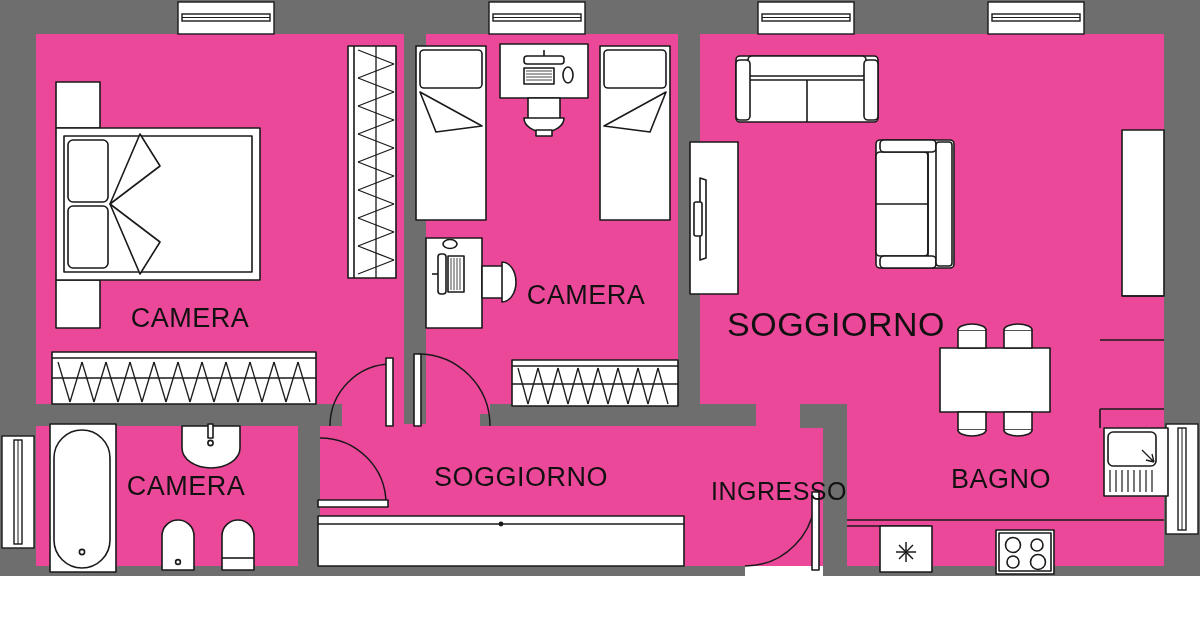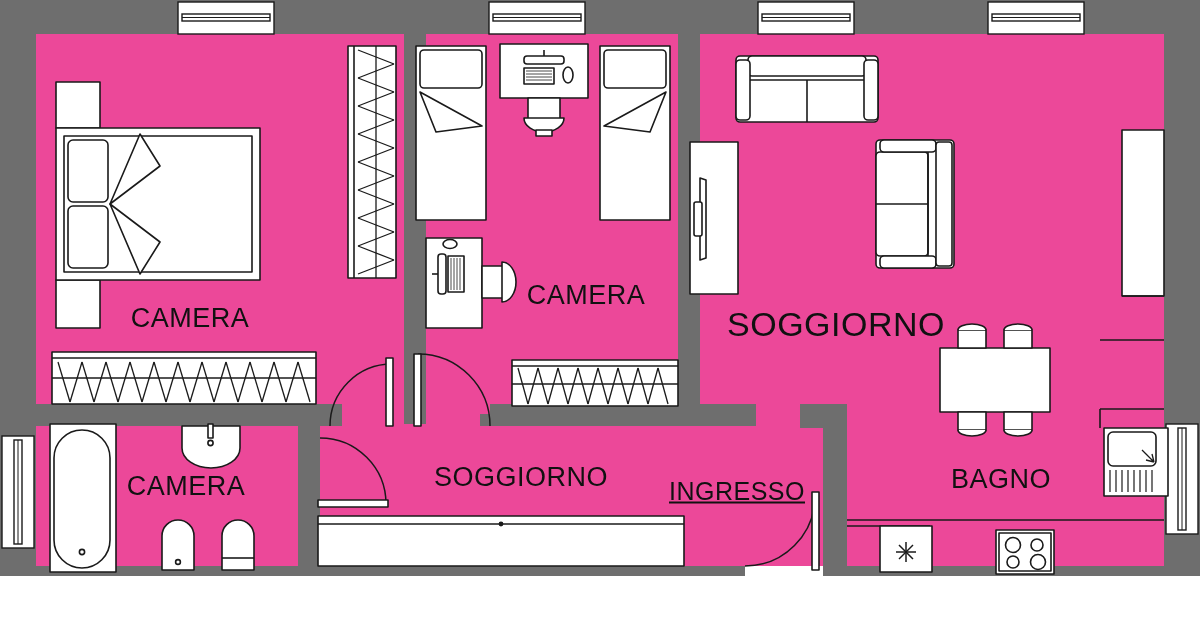--- a/index.html
+++ b/index.html
@@ -349,15 +349,15 @@
       </g>
     </g>
   </svg>
 
   <div class="roomlabel" style="left:190px; top:318px; font-size:27px;">CAMERA</div>
   <div class="roomlabel" style="left:586px; top:295px; font-size:27px;">CAMERA</div>
   <div class="roomlabel" style="left:836px; top:324px; font-size:34px;">SOGGIORNO</div>
   <div class="roomlabel" style="left:1001px; top:479px; font-size:27px;">BAGNO</div>
   <div class="roomlabel" style="left:186px; top:486px; font-size:27px;">CAMERA</div>
   <div class="roomlabel" style="left:521px; top:477px; font-size:27px;">SOGGIORNO</div>
-  <div class="roomlabel" style="left:737px; top:491px; font-size:25px;text-decoration:underline;">INGRESSO</div>
+  <div class="roomlabel" style="left:779px; top:491px; font-size:25px;">INGRESSO</div>
 
 </div>
 
 </body></html>

